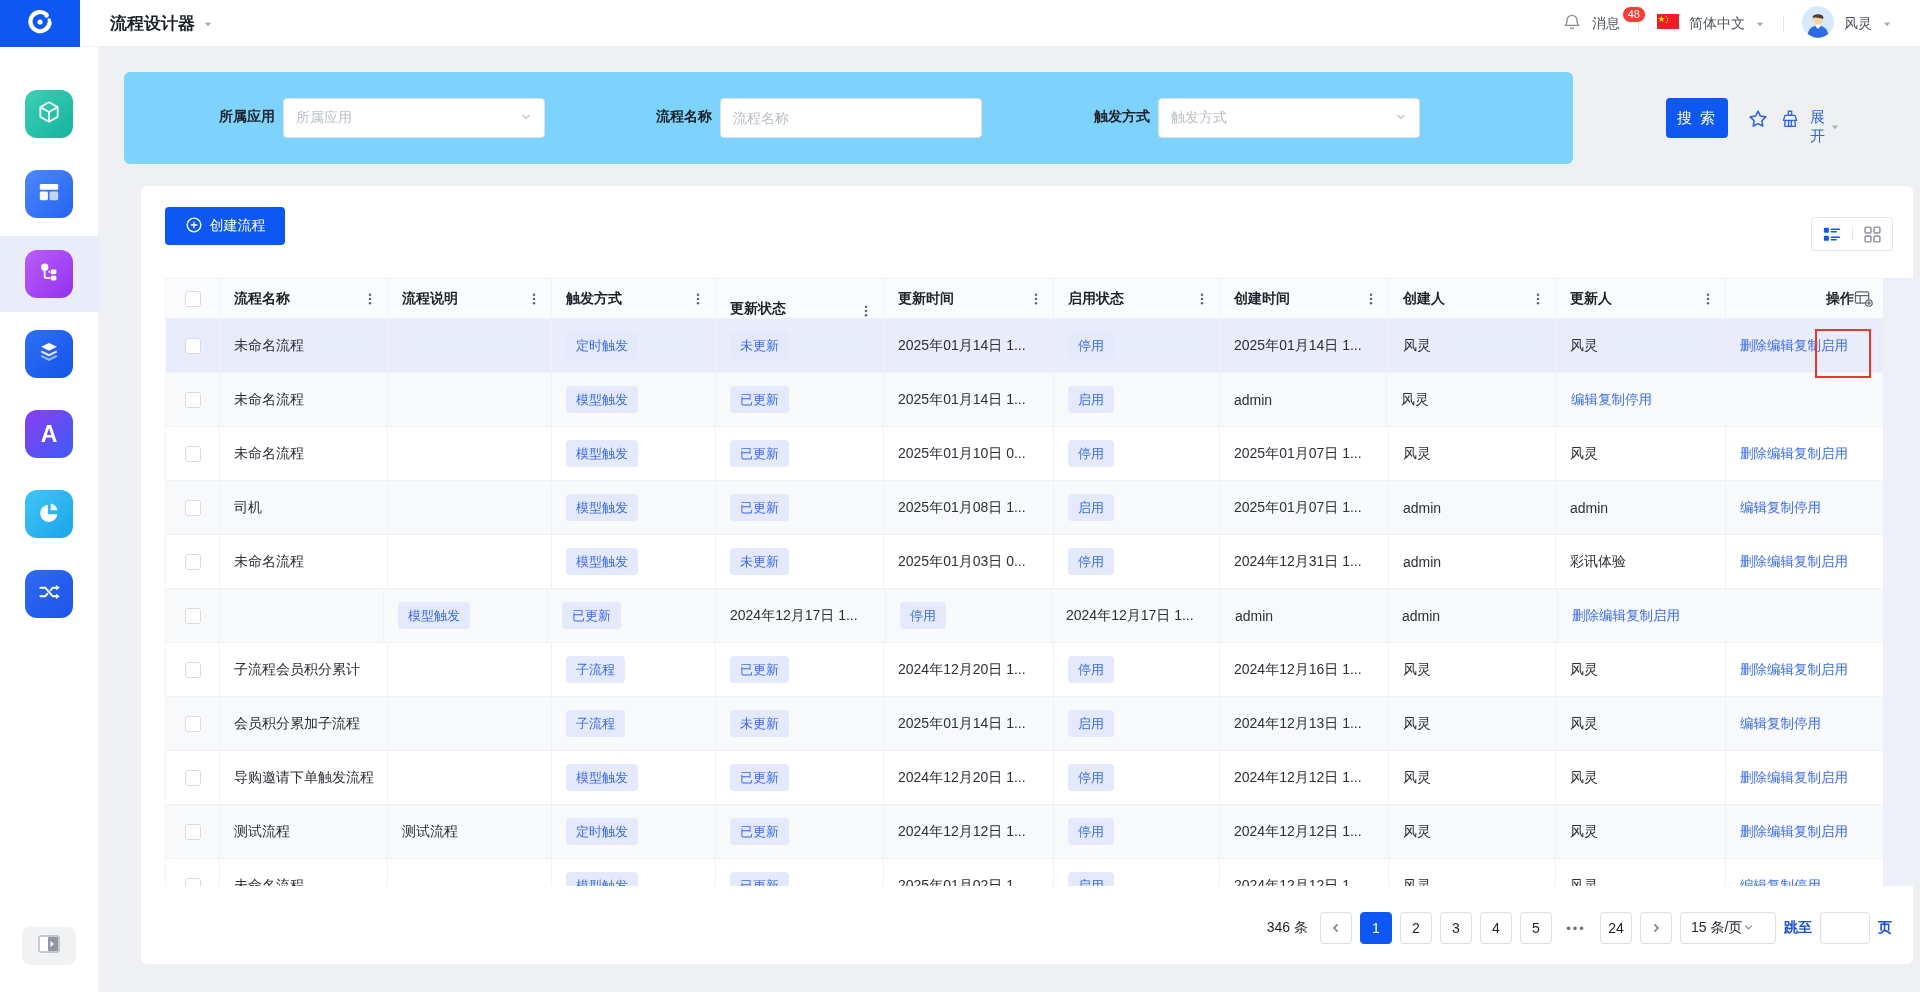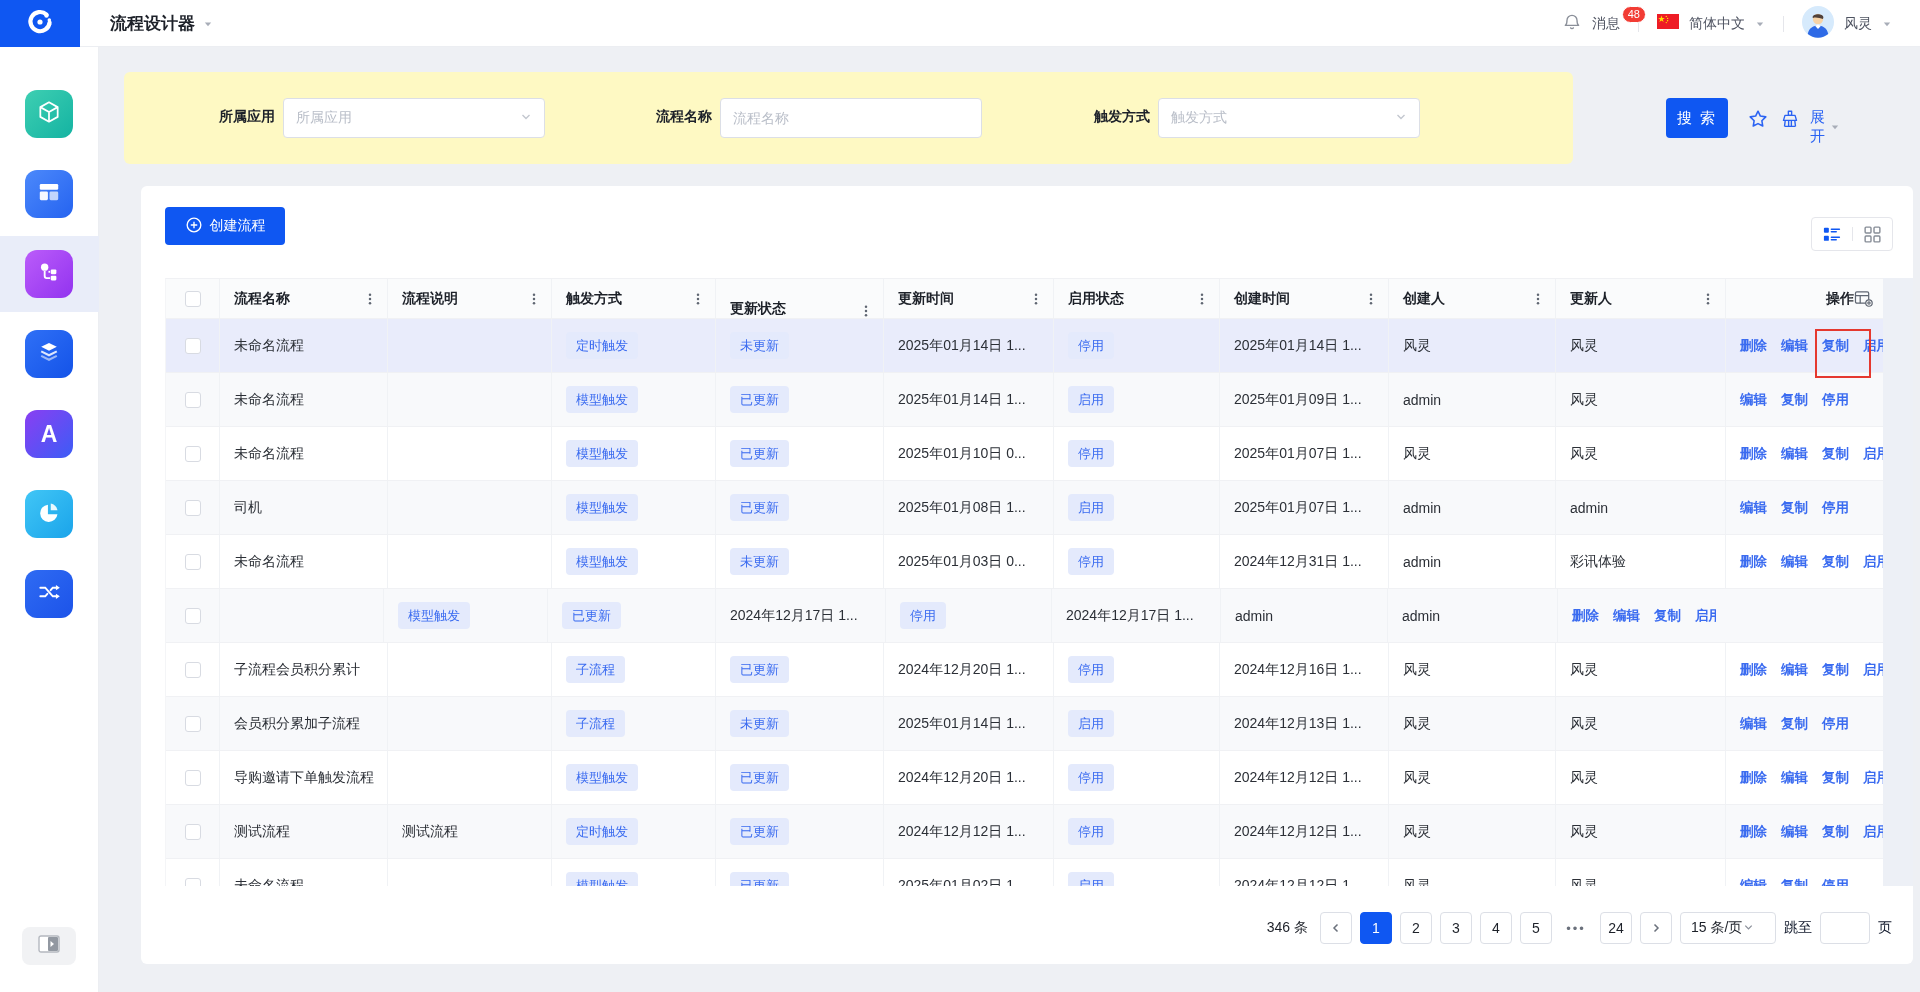--- a/index.html
+++ b/index.html
@@ -26,21 +26,21 @@
   .g2 { background:linear-gradient(135deg,#4c89fb,#2563f0); }
   .g3 { background:linear-gradient(135deg,#bb5cfa,#9233ef); }
   .g4 { background:linear-gradient(135deg,#2f70f6,#1453e8); }
   .g5 { background:linear-gradient(135deg,#8a3ff2,#3c5cf6); }
   .g6 { background:linear-gradient(135deg,#41c6f6,#1aa4ea); }
   .g7 { background:linear-gradient(135deg,#2f6bf3,#1c53e9); }
   .tile-a { color:#fff; font-size:23px; font-weight:800; }
   .collapse-btn { position:absolute; left:22px; bottom:27px; width:54px; height:38px; background:#f1f2f4; border-radius:8px; display:flex; align-items:center; justify-content:center; cursor:pointer; }
 
   
-  .filter-card { position:absolute; left:124px; top:72px; width:1449px; height:92px; background:#fef9c3; border-radius:6px; }
+  .filter-card { position:absolute; left:124px; top:72px; width:1449px; height:92px; background:#7dd3fc; border-radius:6px; }
   .main-card  { position:absolute; left:141px; top:186px; width:1772px; height:778px; background:#fff; border-radius:6px; }
 
   
   .f-label { position:absolute; top:36px; font-size:14px; font-weight:700; color:#1d2129; text-align:right; width:92px; }
   .f-field { position:absolute; top:26px; height:40px; width:262px; border:1px solid #dcdfe6; border-radius:4px; background:#fff; display:flex; align-items:center; padding:0 12px; }
   .placeholder { color:#b9bec8; font-size:14px; flex:1; }
   input.real { border:none; outline:none; font-size:14px; width:100%; color:#1d2129; }
   input.real::placeholder { color:#b9bec8; }
   .search-btn { position:absolute; left:1542px; top:26px; width:62px; height:40px; background:#0f57f2; color:#fff; border:none; border-radius:4px; font-size:15px; letter-spacing:2px; cursor:pointer; font-family:inherit; }
   .icon-btn { position:absolute; top:35px; width:24px; height:24px; display:flex; align-items:center; justify-content:center; cursor:pointer; }
@@ -59,33 +59,33 @@
   .trow { display:flex; width:1718px; height:54px; border-bottom:1px solid #f0f1f4; background:#fff; }
   .trow.even { background:#f8f9fb; }
   .trow.selected { background:#e9ecfb; }
   .thead { display:flex; width:1718px; height:40px; background:#fafbfc; border-bottom:1px solid #f0f1f4; }
   .th,.td { flex:0 0 auto; display:flex; align-items:center; padding:0 10px 0 14px; border-right:1px solid #f0f2f5; overflow:hidden; white-space:nowrap; }
   .th { justify-content:space-between; font-size:14px; font-weight:700; color:#1d2129; }
   .td { font-size:14px; color:#2b2f36; }
   .cb-cell { flex:0 0 54px; display:flex; align-items:center; justify-content:center; border-right:1px solid #f0f2f5; }
   .checkbox { width:16px; height:16px; border:1px solid #d8dbe2; border-radius:3px; background:#fff; cursor:pointer; }
   .tag { display:inline-block; background:#e4eafc; color:#3a6bf0; font-size:13px; line-height:1; padding:7px 10px; border-radius:4px; }
-  .ops { gap:14px; padding-left:14px;font-weight:bold; }
+  .ops { padding-left:14px; }
   .link { color:#3a6bf0; font-size:13.5px; cursor:pointer; white-space:nowrap; }
   .th-dots { display:flex; align-items:center; cursor:pointer; }
   .annotation { position:absolute; left:1674px; top:143px; width:56px; height:49px; border:2px solid #e5382f; z-index:6; pointer-events:none; }
 
   
   .pagination { position:absolute; right:21px; top:726px; height:32px; display:flex; align-items:center; gap:8px; }
   .total { font-size:14px; color:#1d2129; margin-right:4px; }
   .pg { min-width:32px; height:32px; border:1px solid #dcdfe6; border-radius:4px; background:#fff; display:flex; align-items:center; justify-content:center; font-size:14px; color:#1d2129; cursor:pointer; }
   .pg.active { background:#0f57f2; border-color:#0f57f2; color:#fff; }
   .pg.dots { border:none; color:#6b717c; letter-spacing:2px; font-size:13px; }
   .size-select { width:96px; height:32px; border:1px solid #dcdfe6; border-radius:4px; display:flex; align-items:center; justify-content:space-between; padding:0 21px 0 10px; font-size:14px; cursor:pointer; }
-  .jump-label,.unit-label { font-size:14px; color:#0f172a; }
+  .jump-label,.unit-label { font-size:14px; color:#1d4ed8;font-weight:bold; }
   .jump-input { width:50px; height:32px; border:1px solid #dcdfe6; border-radius:4px; outline:none; padding:0 6px; font-size:14px; }
 </style>
 </head>
 <body>
 
 <header class="topbar">
   <div class="logo-box">
     <span>
       <svg width="30" height="30" viewBox="0 0 30 30">
           <path d="M21.5 7.5A9.6 9.6 0 1 0 24.6 15.5" stroke="#fff" stroke-width="4.2" fill="none" stroke-linecap="round"></path>
@@ -426,21 +426,20 @@
           <div class="td" style="width:164px">
             <span class="tag">模型触发</span>
           </div>
           <div class="td" style="width:168px">
             <span class="tag">已更新</span>
           </div>
           <div class="td" style="width:170px">2025年01月14日 1...</div>
           <div class="td" style="width:166px">
             <span class="tag">启用</span>
           </div>
-          <div class="td" style="width:169px">2025年01月09日 1...</div>
           <div class="td" style="width:167px">admin</div>
           <div class="td" style="width:170px">风灵</div>
           <div class="td ops" style="width:158px;border-right:none">
             <span class="link">编辑</span>
             <span class="link">复制</span>
             <span class="link">停用</span>
           </div>
         </div>
         <div class="trow">
           <div class="cb-cell">

